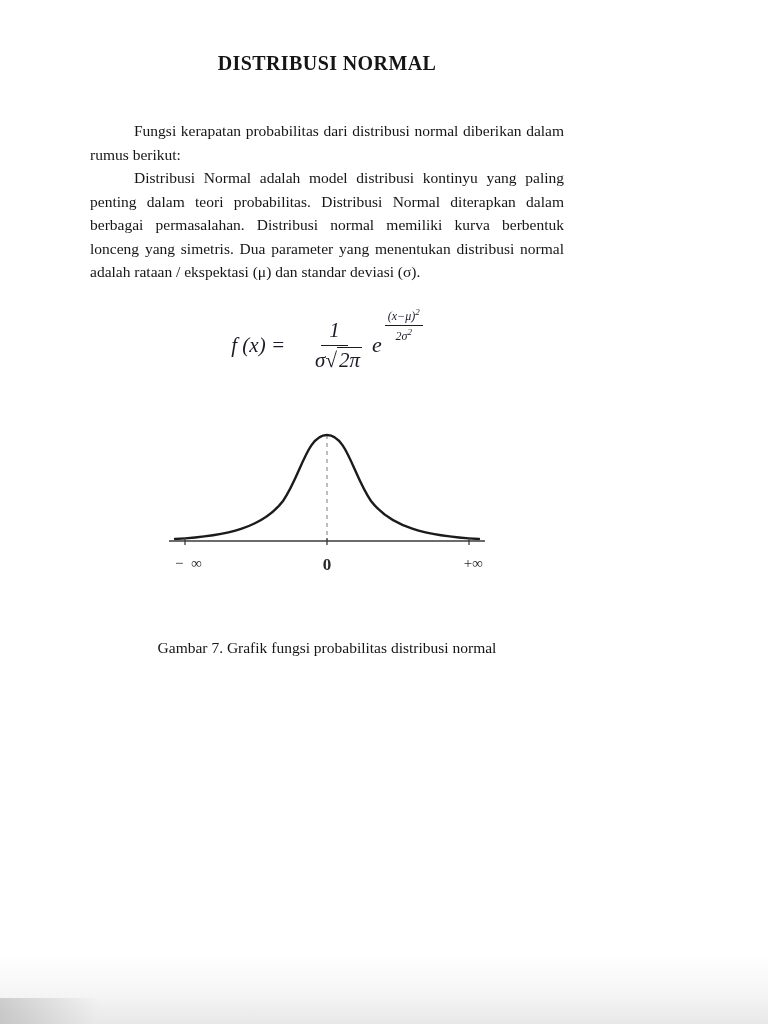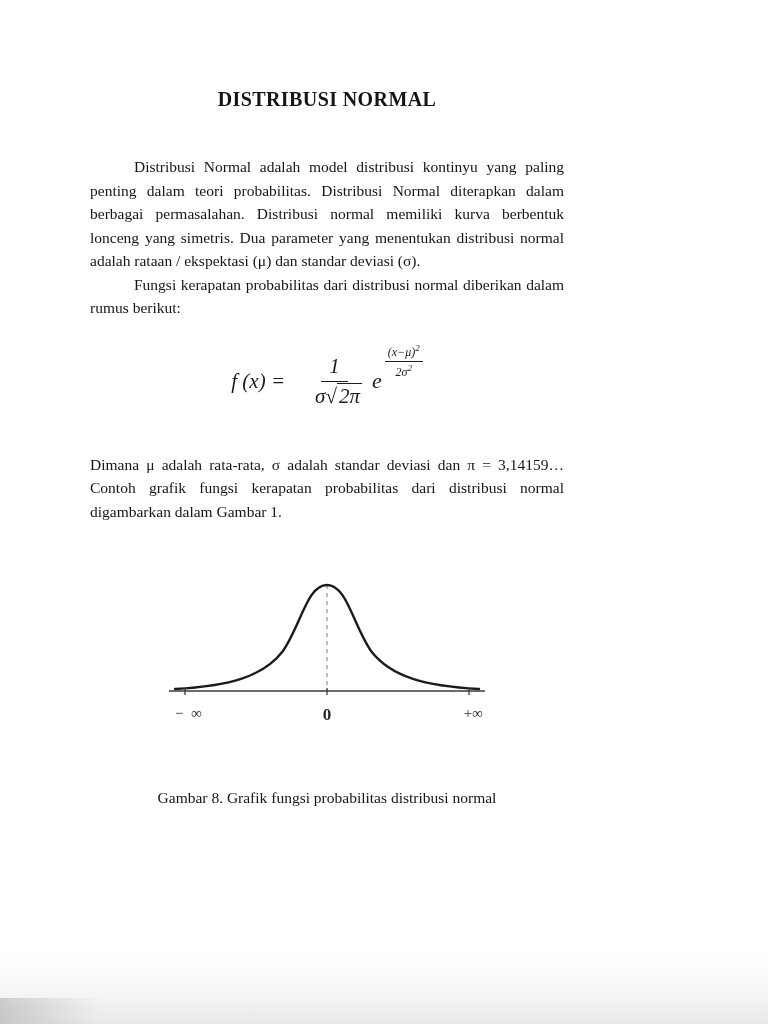--- a/index.html
+++ b/index.html
@@ -10,21 +10,21 @@
     height: 1024px;
     background: #ffffff;
     font-family: "Liberation Serif", serif;
     color: #151515;
     overflow: hidden;
   }
   .page {
     position: relative;
     width: 652px;
     height: 1024px;
-    padding: 88px 88px 0 90px;
+    padding: 52px 88px 0 90px;
     background: #ffffff;
   }
   .doc-title {
     text-align: center;
     font-size: 20px;
     font-weight: bold;
     letter-spacing: 0.4px;
     margin: 0 0 44px 0;
   }
   p.body-text {
@@ -135,38 +135,37 @@
     pointer-events: none;
   }
 </style>
 </head>
 <body>
 
 <div class="page">
 
   <h1 class="doc-title">DISTRIBUSI NORMAL</h1>
 
+  <p class="body-text indent para-gap">Fungsi kerapatan probabilitas dari distribusi normal diberikan dalam rumus berikut:</p>
+
   <p class="body-text indent">Distribusi Normal adalah model distribusi kontinyu yang paling penting dalam teori probabilitas. Distribusi Normal diterapkan dalam berbagai permasalahan. Distribusi normal memiliki kurva berbentuk lonceng yang simetris. Dua parameter yang menentukan distribusi normal adalah rataan / ekspektasi (μ) dan standar deviasi (σ).</p>
-
-  <p class="body-text indent para-gap">Fungsi kerapatan probabilitas dari distribusi normal diberikan dalam rumus berikut:</p>
 
   <div class="formula-row">
     <span class="formula-lhs">f (x) =</span>
     <span class="frac">
       <span class="num">1</span>
       <span class="den"><span>σ</span><span class="radical">√</span><span class="radicand">2π</span></span>
     </span>
     <span class="e-base">e</span>
     <span class="exp-frac">
       <span class="exp-num"><span>(x−μ)</span><sup class="pow">2</sup></span>
       <span class="exp-den"><span>2σ</span><sup class="pow">2</sup></span>
     </span>
   </div>
 
-  <p class="body-text">Dimana μ adalah rata-rata, σ adalah standar deviasi dan π = 3,14159… Contoh grafik fungsi kerapatan probabilitas dari distribusi normal digambarkan dalam Gambar 1.</p>
 
   <div class="figure-wrap">
     <svg width="320" height="136" viewBox="0 0 320 136">
 
       <line x1="160" y1="16" x2="160" y2="122" stroke="#9a9a9a" stroke-width="1.3" stroke-dasharray="4,4"></line>
 
       <path d="M 8 120
                C 62 117, 96 108, 116 82
                C 134 56, 140 16, 160 16
                C 180 16, 186 56, 204 82
@@ -178,18 +177,18 @@
       <line x1="160" y1="119" x2="160" y2="126" stroke="#3a3a3a" stroke-width="1.3"></line>
       <line x1="302" y1="119" x2="302" y2="126" stroke="#3a3a3a" stroke-width="1.3"></line>
     </svg>
     <div class="axis-labels">
       <span class="axis-label left">− ∞</span>
       <span class="axis-label center">0</span>
       <span class="axis-label right">+∞</span>
     </div>
   </div>
 
-  <p class="figure-caption">Gambar 8. Grafik fungsi probabilitas distribusi normal</p>
+  <p class="figure-caption">Gambar 7. Grafik fungsi probabilitas distribusi normal</p>
 
 
   <div class="scan-artifact"></div>
   <div class="scan-corner"></div>
 </div>
 
 </body></html>

